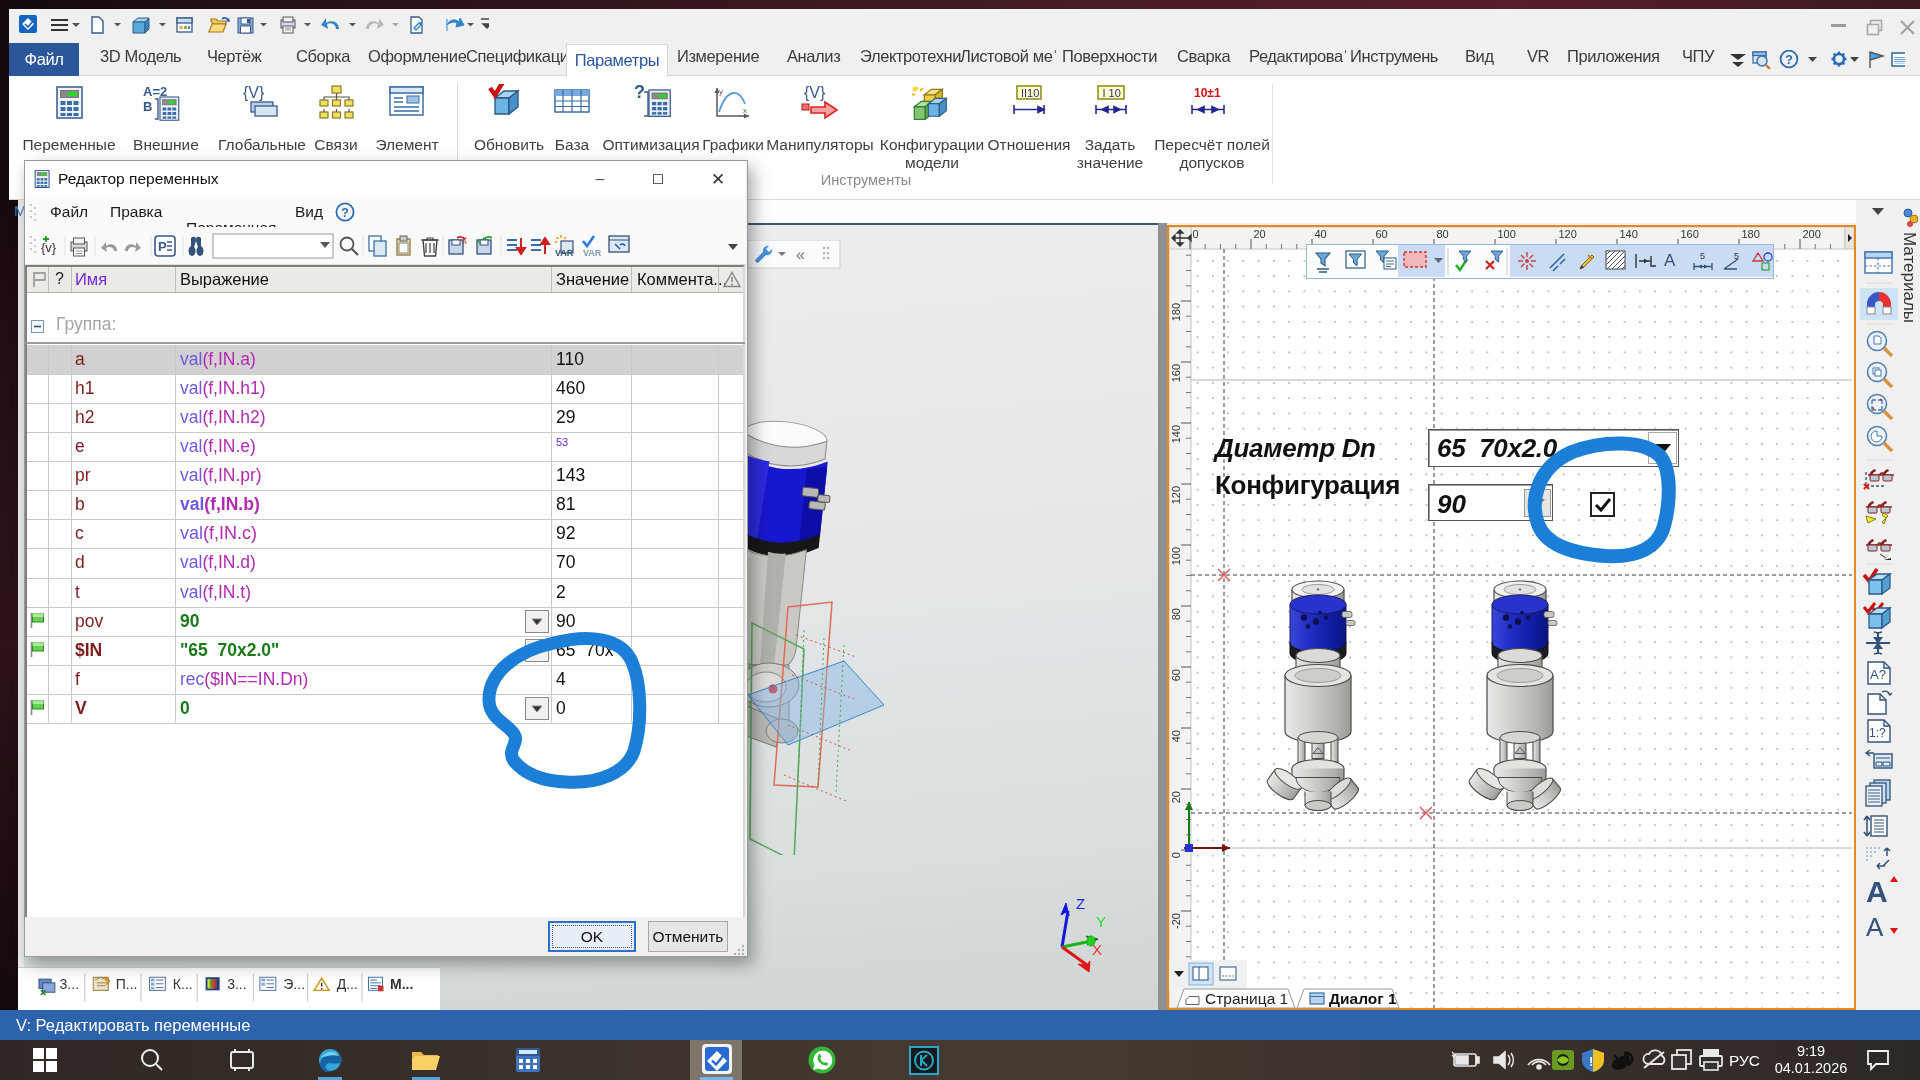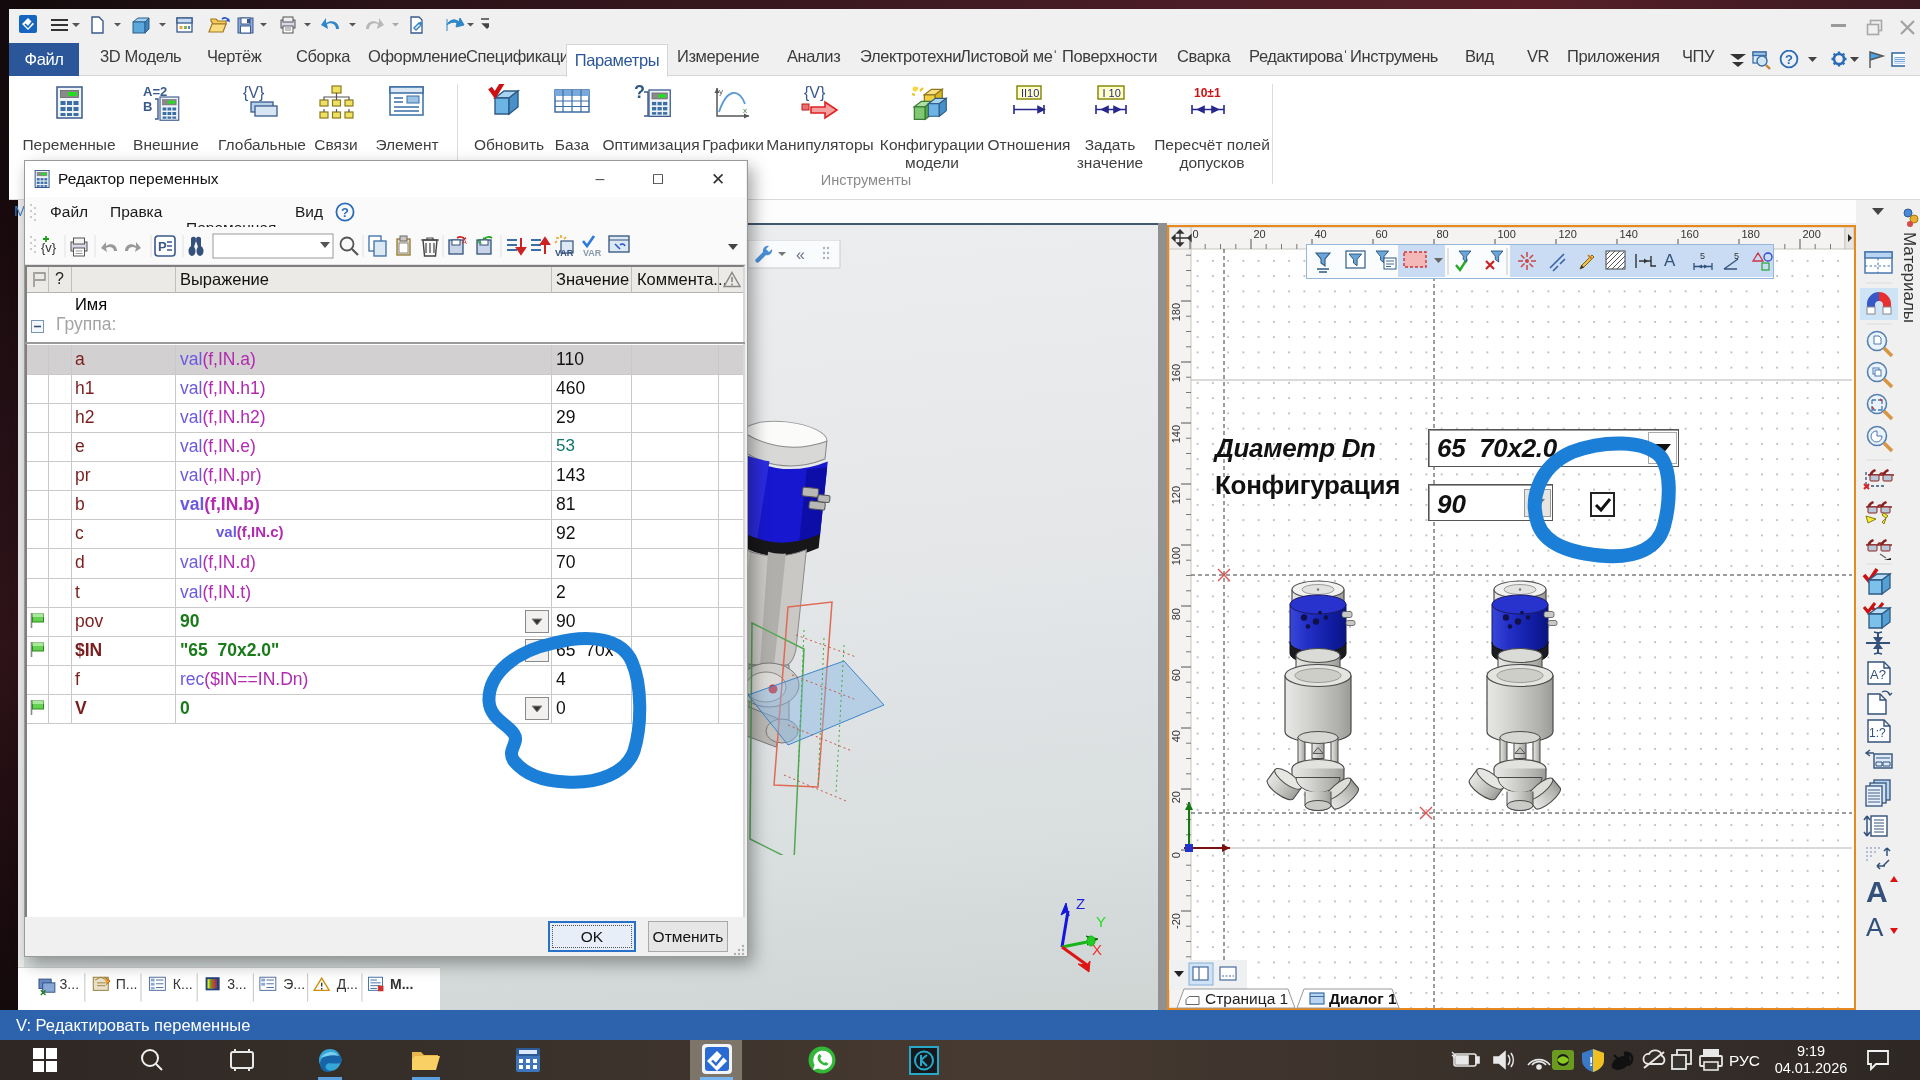--- a/index.html
+++ b/index.html
@@ -1033,21 +1033,21 @@
         </g>
       <path d="M703 17 l5 6 l5 -6 z" fill="#444"></path>
     </svg>
     <div class="abs" style="left:0px;top:104px;width:720px;height:654px;background:#fff;border:2px solid #7f7f7f;border-right-color:#d8d8d8;border-bottom-color:#d8d8d8;"></div>
     <div class="abs" style="left:2px;top:106px;width:716px;height:26px;background:#eceae7;border-bottom:1px solid #b5b2ad;"></div>
         <svg class="abs" style="left:6px;top:110px" width="16" height="17" viewBox="0 0 16 17">
         <path d="M3 1 v15" stroke="#888" stroke-width="1.4"></path>
         <path d="M4 2 h10 v7 h-10" fill="none" stroke="#888" stroke-width="1.3"></path>
       </svg>
     <div class="abs" style="left:30px;top:109px;font-size:16px;color:#222;">?</div>
-    <div class="abs" style="left:50px;top:109px;font-size:16.5px;color:#000000;margin-top:25px;">Имя</div>
+    <div class="abs" style="left:50px;top:109px;font-size:16.5px;color:#6d28d9;">Имя</div>
     <div class="abs" style="left:155px;top:109px;font-size:16.5px;color:#111;">Выражение</div>
     <div class="abs" style="left:531px;top:109px;font-size:16.5px;color:#111;">Значение</div>
     <div class="abs" style="left:612px;top:109px;font-size:16.5px;color:#111;">Коммента...</div>
     <svg class="abs" style="left:698px;top:110px" width="18" height="17" viewBox="0 0 18 17">
         <path d="M9 1.5 L17 15.5 H1 Z" fill="none" stroke="#888" stroke-width="1.5"></path>
         <path d="M9 6 v5 M9 12.6 v1.8" stroke="#888" stroke-width="1.6"></path>
       </svg>
     <div class="abs" style="left:23px;top:106px;width:1px;height:26px;background:#c2bfba;"></div>
     <div class="abs" style="left:46px;top:106px;width:1px;height:26px;background:#c2bfba;"></div>
     <div class="abs" style="left:150px;top:106px;width:1px;height:26px;background:#c2bfba;"></div>
@@ -1084,29 +1084,29 @@
     <div class="abs" style="left:155px;top:188px;font-size:17.5px;font-weight:normal;"><span style="color:#6a5ae0">val</span><span style="color:#b22ab2">(f,IN.a)</span></div>
     <div class="abs" style="left:531px;top:188px;font-size:17.5px;color:#111;">110</div>
     <div class="abs" style="left:50px;top:217px;font-size:17.5px;font-weight:normal;color:#7c1d1d;">h1</div>
     <div class="abs" style="left:155px;top:217px;font-size:17.5px;font-weight:normal;"><span style="color:#6a5ae0">val</span><span style="color:#b22ab2">(f,IN.h1)</span></div>
     <div class="abs" style="left:531px;top:217px;font-size:17.5px;color:#111;">460</div>
     <div class="abs" style="left:50px;top:246px;font-size:17.5px;font-weight:normal;color:#7c1d1d;">h2</div>
     <div class="abs" style="left:155px;top:246px;font-size:17.5px;font-weight:normal;"><span style="color:#6a5ae0">val</span><span style="color:#b22ab2">(f,IN.h2)</span></div>
     <div class="abs" style="left:531px;top:246px;font-size:17.5px;color:#111;">29</div>
     <div class="abs" style="left:50px;top:275px;font-size:17.5px;font-weight:normal;color:#7c1d1d;">e</div>
     <div class="abs" style="left:155px;top:275px;font-size:17.5px;font-weight:normal;"><span style="color:#6a5ae0">val</span><span style="color:#b22ab2">(f,IN.e)</span></div>
-    <div class="abs" style="left:531px;top:275px;font-size:17px;color:#0f766e;text-align:right;">53</div>
+    <div class="abs" style="left:531px;top:275px;font-size:11px;color:#6d28d9;text-align:right;">53</div>
     <div class="abs" style="left:50px;top:304px;font-size:17.5px;font-weight:normal;color:#7c1d1d;">pr</div>
     <div class="abs" style="left:155px;top:304px;font-size:17.5px;font-weight:normal;"><span style="color:#6a5ae0">val</span><span style="color:#b22ab2">(f,IN.pr)</span></div>
     <div class="abs" style="left:531px;top:304px;font-size:17.5px;color:#111;">143</div>
     <div class="abs" style="left:50px;top:333px;font-size:17.5px;font-weight:normal;color:#7c1d1d;">b</div>
     <div class="abs" style="left:155px;top:333px;font-size:17.5px;font-weight:bold;"><span style="color:#6a5ae0">val</span><span style="color:#b22ab2">(f,IN.b)</span></div>
     <div class="abs" style="left:531px;top:333px;font-size:17.5px;color:#111;">81</div>
     <div class="abs" style="left:50px;top:362px;font-size:17.5px;font-weight:normal;color:#7c1d1d;">c</div>
-    <div class="abs" style="left:155px;top:362px;font-size:15px;font-weight:bold;margin-left:36px;"><span style="color:#6a5ae0">val</span><span style="color:#b22ab2">(f,IN.c)</span></div>
+    <div class="abs" style="left:155px;top:362px;font-size:18px;font-weight:normal;"><span style="color:#6a5ae0">val</span><span style="color:#b22ab2">(f,IN.c)</span></div>
     <div class="abs" style="left:531px;top:362px;font-size:17.5px;color:#111;">92</div>
     <div class="abs" style="left:50px;top:391px;font-size:17.5px;font-weight:normal;color:#7c1d1d;">d</div>
     <div class="abs" style="left:155px;top:391px;font-size:17.5px;font-weight:normal;"><span style="color:#6a5ae0">val</span><span style="color:#b22ab2">(f,IN.d)</span></div>
     <div class="abs" style="left:531px;top:391px;font-size:17.5px;color:#111;">70</div>
     <div class="abs" style="left:50px;top:421px;font-size:17.5px;font-weight:normal;color:#7c1d1d;">t</div>
     <div class="abs" style="left:155px;top:421px;font-size:17.5px;font-weight:normal;"><span style="color:#6a5ae0">val</span><span style="color:#b22ab2">(f,IN.t)</span></div>
     <div class="abs" style="left:531px;top:421px;font-size:17.5px;color:#111;">2</div>
     <div class="abs" style="left:3px;top:451px;">
         <svg width="17" height="17" viewBox="0 0 17 17">
           <path d="M3.5 1 v15" stroke="#888" stroke-width="1.6"></path>

